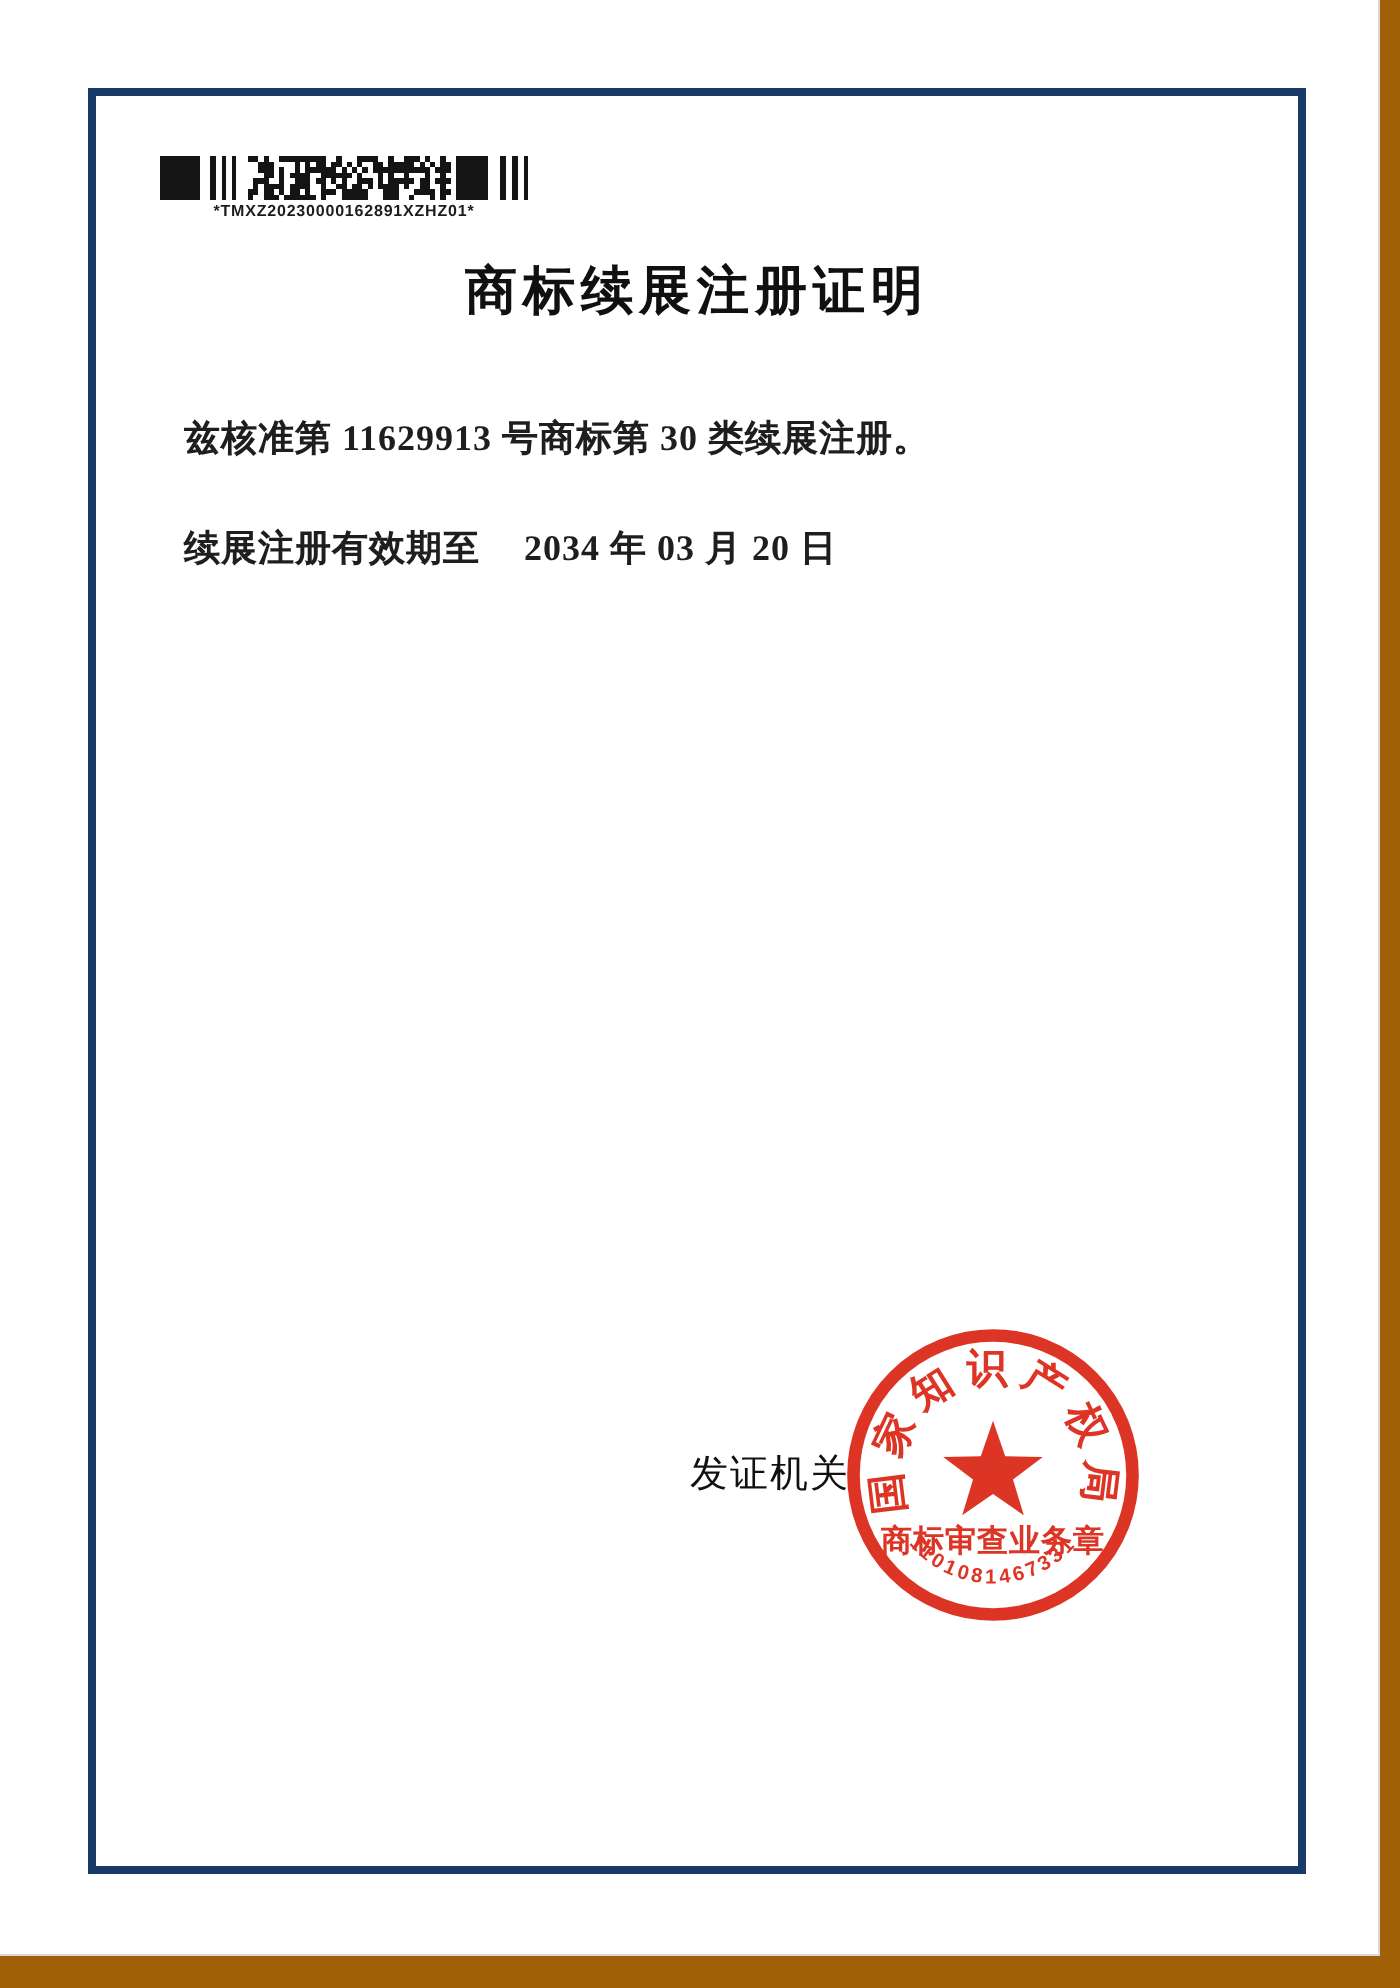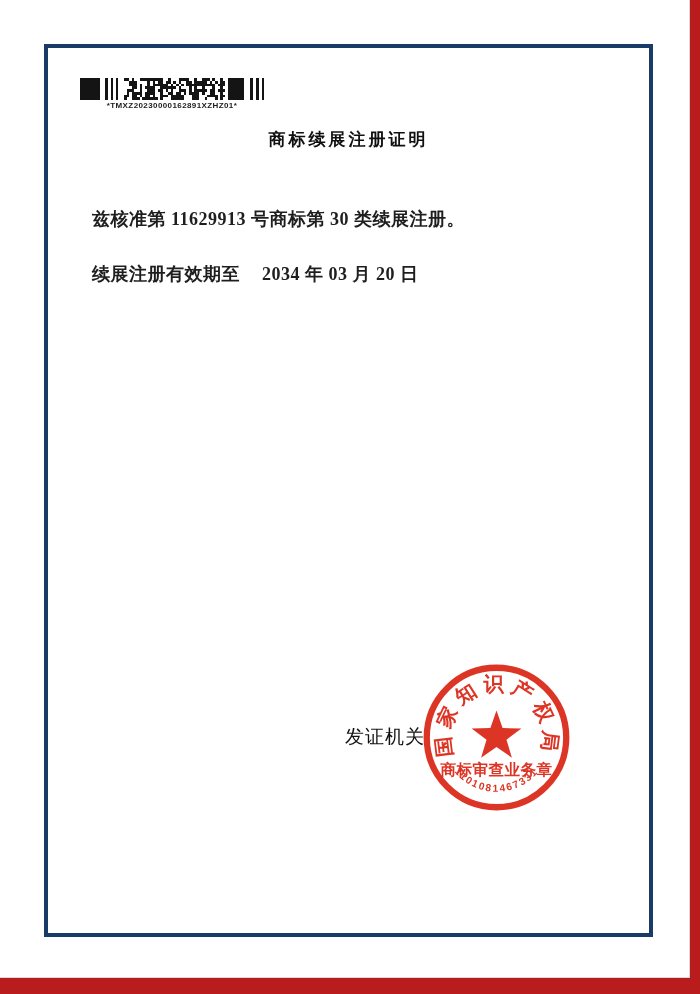--- a/index.html
+++ b/index.html
@@ -56,21 +56,21 @@
     color: #1c1c1c;
     white-space: nowrap;
   }
   .cert-title {
     position: absolute;
     left: 0;
     top: 80px;
     width: 100%;
     margin: 0;
     text-align: center;
-    font-size: 17px;
+    font-size: 26px;
     font-weight: bold;
     letter-spacing: 3px;
     color: #101010;
   }
   .body-line {
     position: absolute;
     left: 44px;
     margin: 0;
     font-size: 18px;
     color: #1e1e1e;
@@ -114,21 +114,21 @@
     font-size: 12.5px;
     font-weight: bold;
     color: #1e1e1e;
     letter-spacing: 0.3px;
     white-space: nowrap;
   }
 </style>
 </head>
 <body>
 
-<div class="viewport" style="background: #b91c1c;">
+<div class="viewport" style="background: #a16207;">
   <div class="paper" style="background: rgb(255, 255, 255);">
     <div class="border-frame">
 
       <div class="barcode-wrap">
         <svg class="barcode-svg" viewBox="0 0 184 22" shape-rendering="crispEdges" aria-hidden="true">
             <rect x="0.00" y="0.00" width="20.00" height="22.00" fill="#141414"></rect>
             <rect x="25.00" y="0.00" width="3.00" height="22.00" fill="#141414"></rect>
             <rect x="31.00" y="0.00" width="2.00" height="22.00" fill="#141414"></rect>
             <rect x="36.00" y="0.00" width="2.00" height="22.00" fill="#141414"></rect>
             <rect x="44.00" y="0.00" width="2.60" height="2.75" fill="#141414"></rect>

